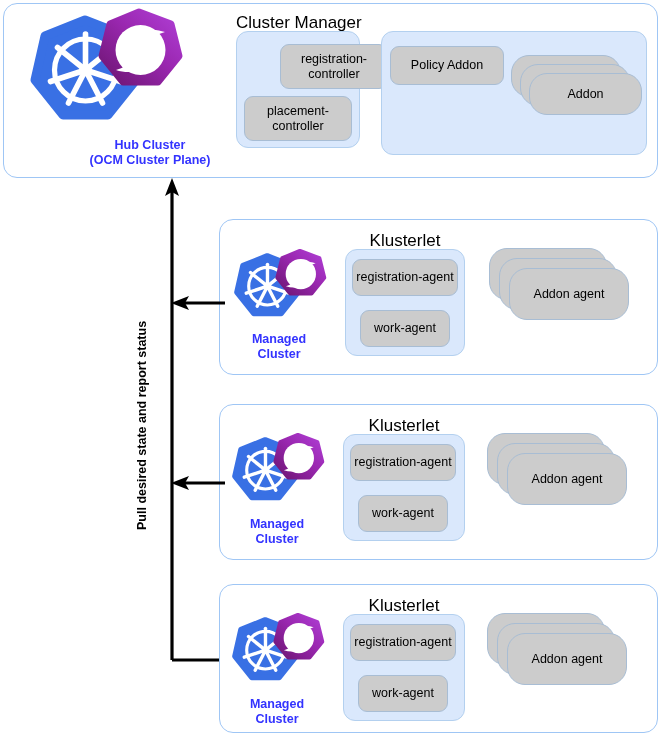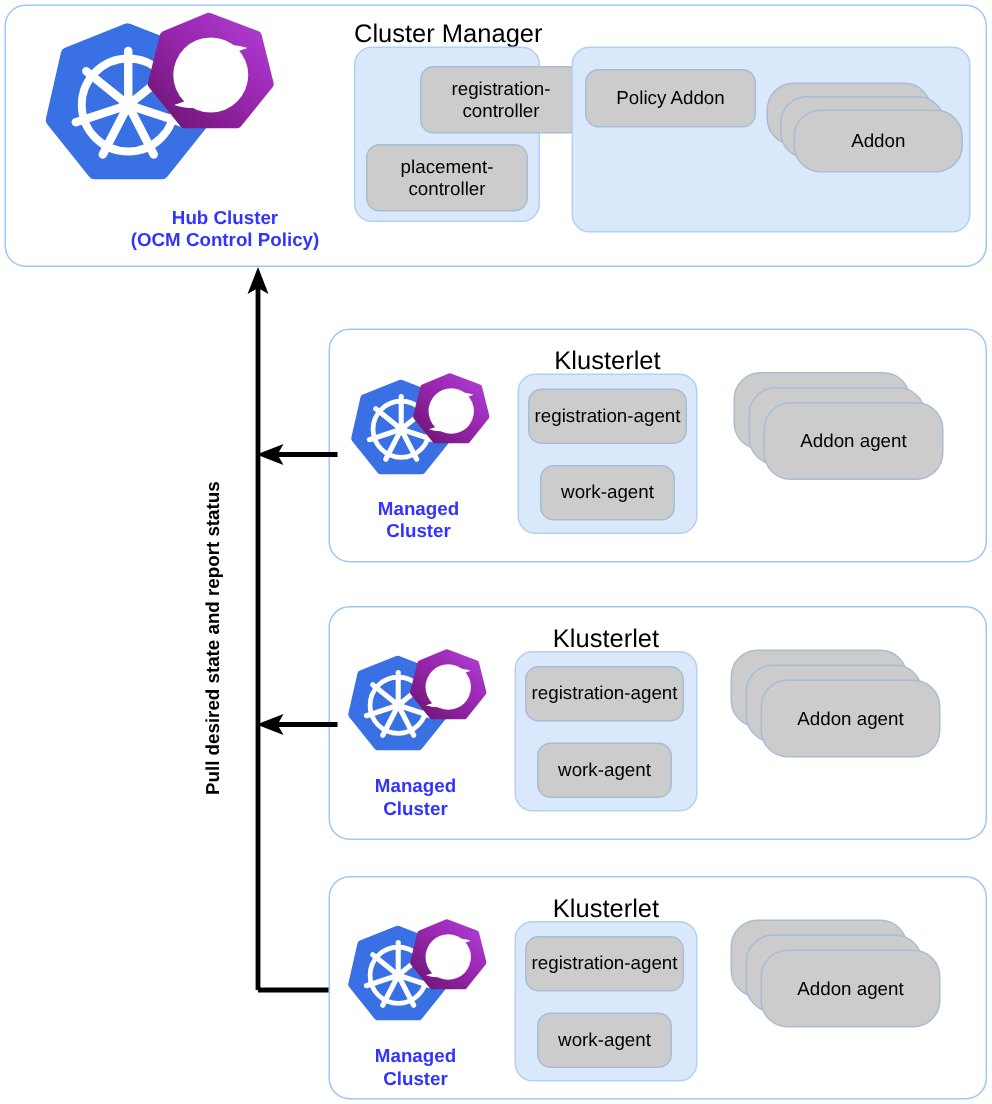--- a/index.html
+++ b/index.html
@@ -138,21 +138,21 @@
         <circle cx="118.5" cy="42" r="25" fill="#ffffff"></circle>
 
         <path d="M96 38 C104 26, 126 18, 143 24 C131 28, 120 33, 112 40 C106 45, 100 44, 96 38 Z" fill="#ffffff"></path>
         <path d="M141 48 C133 60, 111 68, 94 62 C106 58, 117 53, 125 46 C131 41, 137 42, 141 48 Z" fill="#ffffff"></path>
       </g>
     </svg>
   </div>
 
   <div class="cluster-label" style="left:55px; top:138px; width:190px;">
     <div>Hub Cluster</div>
-    <div>(OCM Control Policy)</div>
+    <div>(OCM Cluster Plane)</div>
   </div>
 
   <div class="panel-title" style="left:236px; top:13px; width:124px;">Cluster Manager</div>
   <div class="blue-panel" style="left:236px; top:31px; width:124px; height:117px;"></div>
   <div class="grey-box two-line" style="left:240px; top:44px; width:108px; height:45px;margin-left:40px;">
     <div>
       <div>registration-</div>
       <div>controller</div>
     </div>
   </div>

